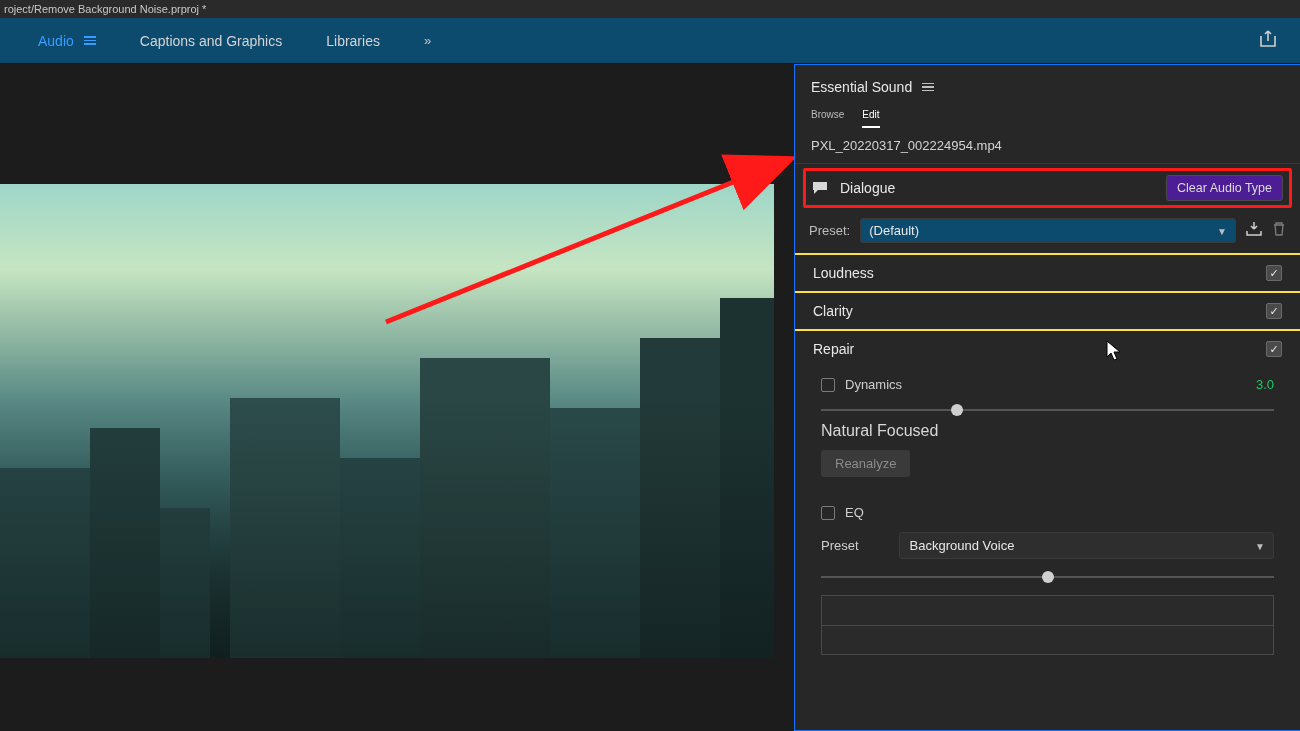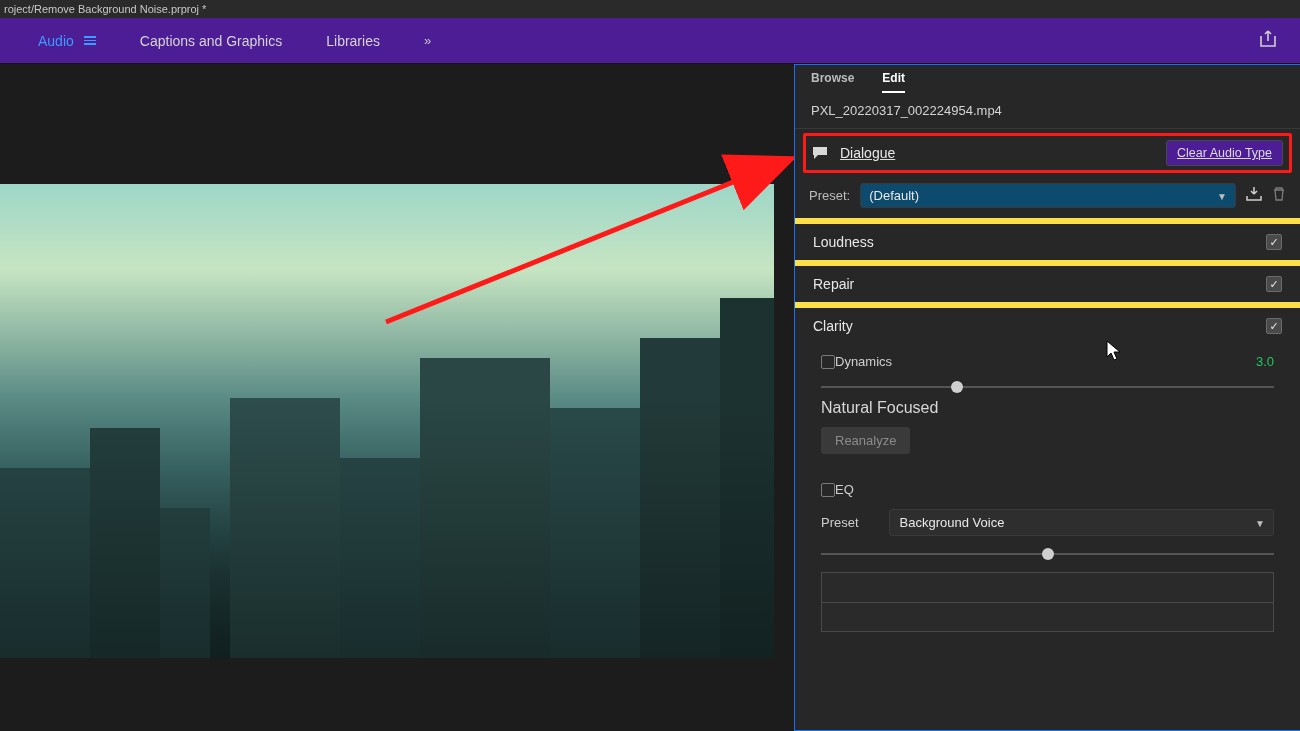--- a/index.html
+++ b/index.html
@@ -2,21 +2,21 @@
 <html><head>
 <meta charset="utf-8">
 <style>
   * { box-sizing: border-box; margin: 0; padding: 0; font-family: -apple-system, "Segoe UI", Arial, sans-serif; }
   html, body { width: 1300px; height: 731px; background: #1a1a1a; color: #d8d8d8; overflow: hidden; }
 
   
   .titlebar { height: 18px; background: #2a2a2a; font-size: 11px; color: #c8c8c8; padding-left: 4px; line-height: 18px; }
 
   
-  .topstrip { height: 46px; background: #4c1d95; border-bottom: 1px solid #151515; display: flex; align-items: center; padding-left: 38px; gap: 44px; position: relative; }
+  .topstrip { height: 46px; background: #0c4a6e; border-bottom: 1px solid #151515; display: flex; align-items: center; padding-left: 38px; gap: 44px; position: relative; }
   .topstrip .ws-tab { font-size: 14px; color: #d4d4d4; display: flex; align-items: center; gap: 10px; cursor: pointer; }
   .topstrip .ws-tab.active { color: #3a9cff; }
   .moreglyph { font-size: 13px; color: #c8c8c8; cursor: pointer; }
   .export-icon { position: absolute; right: 22px; top: 50%; transform: translateY(-50%); cursor: pointer; color: #bfbfbf; }
   .hamburger-sm { display: inline-flex; flex-direction: column; gap: 2px; }
   .hamburger-sm span { width: 12px; height: 1.5px; background: #3a9cff; display: block; }
 
   
   .main { display: flex; height: 667px; }
   .left { flex: 1 1 auto; background: #1c1c1c; position: relative; overflow: hidden; }
@@ -39,46 +39,46 @@
   .b9{left:720px;width:54px;height:360px;background:#1c3231}
 
   
   .arrow-svg { position: absolute; left: 0; top: 64px; width: 800px; height: 260px; pointer-events: none; }
 
   
   .panel-head { display:flex; align-items:center; gap:10px; padding: 14px 16px 8px 16px; font-size: 14px; color:#e8e8e8; }
   .panel-menu { display:inline-flex; flex-direction:column; gap:2px; cursor:pointer; }
   .panel-menu span{width:12px;height:1.5px;background:#bfbfbf;display:block;}
 
-  .panel-tabs { display:flex; gap:28px; padding: 6px 16px 0 16px; font-size: 12px; font-weight: bold; }
+  .panel-tabs { display:flex; gap:18px; padding: 6px 16px 0 16px; font-size: 10px; }
   .panel-tabs .ptab { color:#bcbcbc; padding-bottom:6px; cursor:pointer; }
   .panel-tabs .ptab.active { color:#fff; border-bottom:2px solid #fff; }
 
   .clipname { padding: 10px 16px; font-size: 13px; color:#d4d4d4; border-bottom:1px solid #383838; }
 
-  .audio-type-row { margin: 4px 8px 0 8px; border: 3px solid #ff1a1a; border-radius: 2px; padding: 4px 6px; display:flex; align-items:center; gap:12px;text-decoration:underline; }
+  .audio-type-row { margin: 4px 8px 0 8px; border: 3px solid #ff1a1a; border-radius: 2px; padding: 4px 6px; display:flex; align-items:center; gap:12px; }
   .dlg-icon { width:16px; height:14px; }
   .audio-type-row .label { flex:1; font-size:14px; color:#e8e8e8; }
   .clear-btn { background:#4c1d95; border:1px solid #4a4a4a; color:#dcdcdc; font-size:12.5px; padding:5px 10px; border-radius:3px; cursor:pointer; }
 
   .preset-row { display:flex; align-items:center; gap:10px; padding: 10px 14px; font-size: 13px; }
   .preset-row .label { color:#bdbdbd; }
   .preset-select { flex:1; background:#0c4a6e; border:1px solid #3a3a3a; border-radius:3px; color:#e8e8e8; padding:4px 24px 4px 8px; position:relative; cursor:pointer; }
   .preset-select .chev { position:absolute; right:8px; top:50%; transform:translateY(-50%); font-size:10px; color:#bdbdbd; }
   .preset-actions { display:flex; gap:10px; color:#bdbdbd; }
   .preset-actions .icon { cursor:pointer; }
   .preset-actions .trash { opacity:.5; }
 
-  .section { padding: 10px 18px; border-top:6px solid #fde047; display:flex; align-items:center; justify-content:space-between; font-size: 14px; color:#e8e8e8; cursor:pointer; }
+  .section { padding: 10px 18px; border-top:2px solid #fde047; display:flex; align-items:center; justify-content:space-between; font-size: 14px; color:#e8e8e8; cursor:pointer; }
   .chk { width:16px; height:16px; border:1px solid #6a6a6a; border-radius:2px; background:#4a4a4a; display:flex; align-items:center; justify-content:center; color:#e8e8e8; font-size:11px; cursor:pointer; }
   .chk.checked::after { content:"✓"; }
   .chk.empty { width:14px; height:14px; background:transparent; border:1.5px solid #7a7a7a; }
 
   .sub { padding: 4px 26px 8px 26px; }
-  .sub-row { display:flex; align-items:center; font-size: 13px; color:#cfcfcf; padding: 6px 0; }
+  .sub-row { display:flex; align-items:center; gap:10px; font-size: 13px; color:#cfcfcf; padding: 6px 0; }
   .sub-row .val { margin-left:auto; color:#22c55e; }
   .slider { position:relative; height:16px; margin:4px 0 4px 0; }
   .slider .track { position:absolute; left:0; right:0; top:50%; height:2px; background:#555; transform:translateY(-50%); }
   .slider .thumb { position:absolute; top:50%; width:12px; height:12px; border-radius:50%; background:#cfcfcf; transform:translate(-50%,-50%); cursor:pointer; }
   .reanalyze { background:#3a3a3a; border:none; color:#8b8b8b; font-size:13px; padding:6px 14px; border-radius:3px; margin-top:6px; cursor:default; }
 
   .eq-select { background:#2e2e2e; border:1px solid #3a3a3a; border-radius:3px; color:#e8e8e8; padding:5px 24px 5px 10px; width: 415px; position:relative; cursor:pointer; }
   .eq-select .chev { position:absolute; right:8px; top:50%; transform:translateY(-50%); font-size:10px; color:#bdbdbd; }
   .eq-graph { margin:10px 0 0 0; height:60px; border:1px solid #4a4a4a; background:#2a2a2a; position:relative; }
   .eq-graph::after{content:"";position:absolute;left:0;right:0;top:50%;height:1px;background:#4a4a4a;}
@@ -132,20 +132,28 @@
       <defs>
           <marker id="ah" markerWidth="14" markerHeight="12" refX="12" refY="6" orient="auto">
             <path d="M0,0 L14,6 L0,12 Z" fill="#ff1a1a"></path>
           </marker>
         </defs>
       <line x1="386" y1="194" x2="788" y2="32" stroke="#ff1a1a" stroke-width="5" marker-end="url(#ah)"></line>
     </svg>
   </div>
 
   <div class="right">
+    <div class="panel-head">
+      <span>Essential Sound</span>
+      <span class="panel-menu">
+          <span></span>
+          <span></span>
+          <span></span>
+        </span>
+    </div>
 
     <div class="panel-tabs">
       <div class="ptab">Browse</div>
       <div class="ptab active">Edit</div>
     </div>
 
     <div class="clipname">PXL_20220317_002224954.mp4</div>
 
     <div class="audio-type-row">
       <svg class="dlg-icon" viewBox="0 0 16 14">
@@ -175,26 +183,26 @@
         </span>
       </div>
     </div>
 
     <div class="section">
       <span>Loudness</span>
       <span class="chk checked"></span>
     </div>
 
     <div class="section">
+      <span>Clarity</span>
+      <span class="chk checked"></span>
+    </div>
+
+    <div class="section">
       <span>Repair</span>
-      <span class="chk checked"></span>
-    </div>
-
-    <div class="section">
-      <span>Clarity</span>
       <span class="chk checked"></span>
     </div>
 
     <div class="sub">
       <div class="sub-row">
         <span class="chk empty"></span>
         <span>Dynamics</span>
         <span class="val">3.0</span>
       </div>
       <div class="slider">

